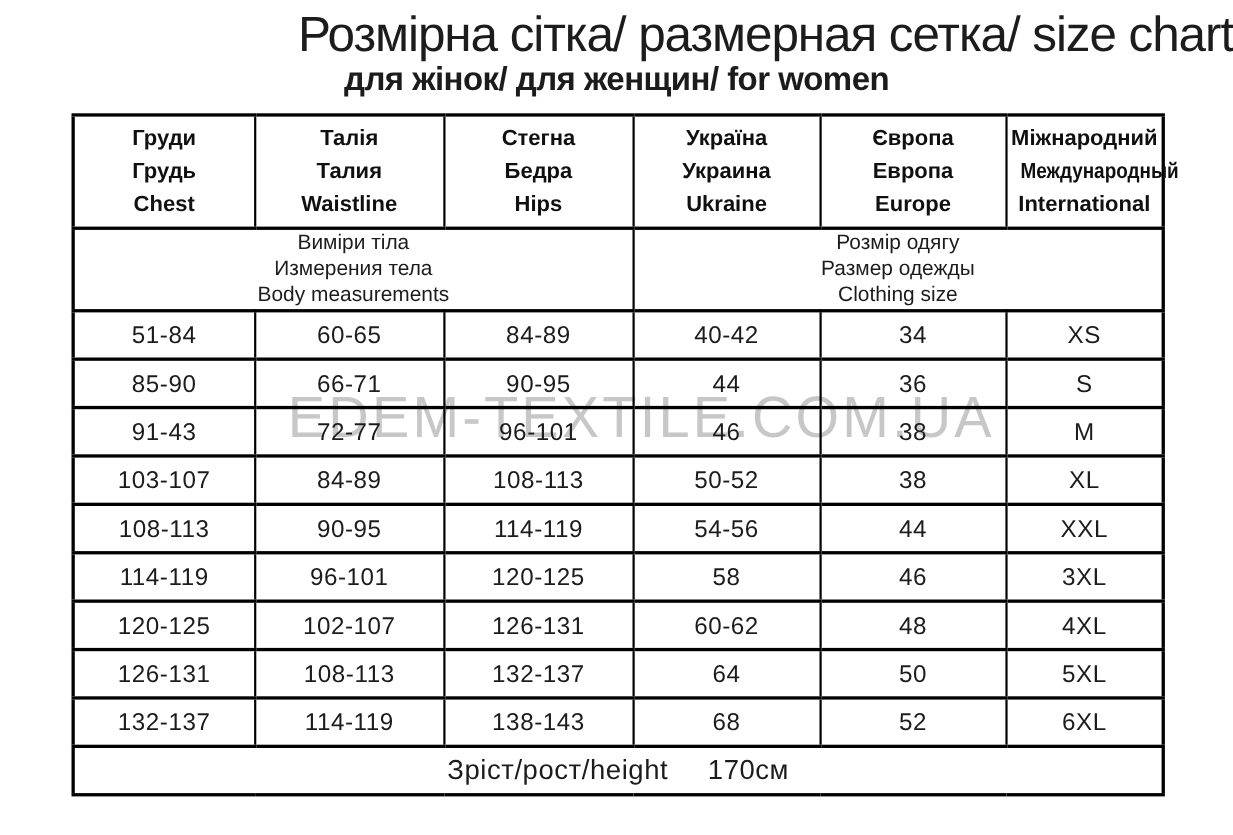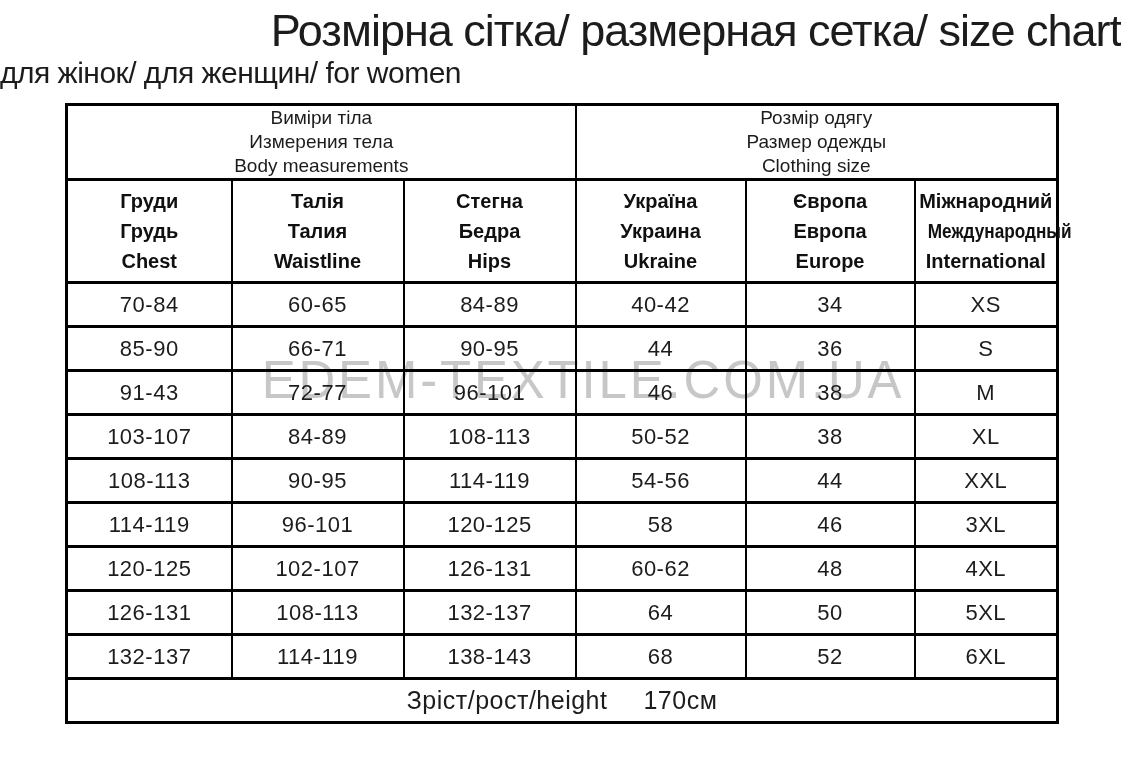--- a/index.html
+++ b/index.html
@@ -19,22 +19,23 @@
   .title {
     margin-top: 6px;
     text-align: right;
     font-size: 45px;
     font-weight: 300;
     letter-spacing: -1px;
     line-height: 1.1;
     color: #1c1c1c;
   }
   .subtitle {
+    text-align: center;
     font-size: 30px;
-    font-weight: 400;
+    font-weight: 700;
     letter-spacing: -0.5px;
     line-height: 1.15;
     color: #1c1c1c;
   }
   .watermark {
     position: absolute;
     top: 349px;
     left: 52%;
     transform: translateX(-50%) scaleX(0.96);
     font-size: 53px;
@@ -115,69 +116,69 @@
   <table class="size-chart">
     <colgroup>
       <col style="width:165px">
       <col style="width:172px">
       <col style="width:172px">
       <col style="width:170px">
       <col style="width:169px">
       <col style="width:143px">
     </colgroup>
     <thead>
+      <tr>
+        <th class="col-head">
+          <div>Груди</div>
+          <div>Грудь</div>
+          <div>Chest</div>
+        </th>
+        <th class="col-head">
+          <div>Талія</div>
+          <div>Талия</div>
+          <div>Waistline</div>
+        </th>
+        <th class="col-head">
+          <div>Стегна</div>
+          <div>Бедра</div>
+          <div>Hips</div>
+        </th>
+        <th class="col-head">
+          <div>Україна</div>
+          <div>Украина</div>
+          <div>Ukraine</div>
+        </th>
+        <th class="col-head">
+          <div>Європа</div>
+          <div>Европа</div>
+          <div>Europe</div>
+        </th>
+        <th class="col-head">
+          <div>Міжнародний</div>
+          <div class="squeeze">Международный</div>
+          <div>International</div>
+        </th>
+      </tr>
       <tr>
         <td class="group-head" colspan="3">
           <div>Виміри тіла</div>
           <div>Измерения тела</div>
           <div>Body measurements</div>
         </td>
         <td class="group-head" colspan="3">
           <div>Розмір одягу</div>
           <div>Размер одежды</div>
           <div>Clothing size</div>
         </td>
       </tr>
-      <tr>
-        <th class="col-head">
-          <div>Груди</div>
-          <div>Грудь</div>
-          <div>Chest</div>
-        </th>
-        <th class="col-head">
-          <div>Талія</div>
-          <div>Талия</div>
-          <div>Waistline</div>
-        </th>
-        <th class="col-head">
-          <div>Стегна</div>
-          <div>Бедра</div>
-          <div>Hips</div>
-        </th>
-        <th class="col-head">
-          <div>Україна</div>
-          <div>Украина</div>
-          <div>Ukraine</div>
-        </th>
-        <th class="col-head">
-          <div>Європа</div>
-          <div>Европа</div>
-          <div>Europe</div>
-        </th>
-        <th class="col-head">
-          <div>Міжнародний</div>
-          <div class="squeeze">Международный</div>
-          <div>International</div>
-        </th>
-      </tr>
     </thead>
     <tbody>
 
     <tr>
-          <td>70-84</td>
+          <td>51-84</td>
           <td>60-65</td>
           <td>84-89</td>
           <td>40-42</td>
           <td>34</td>
           <td>XS</td>
         </tr>
         <tr>
           <td>85-90</td>
           <td>66-71</td>
           <td>90-95</td>

